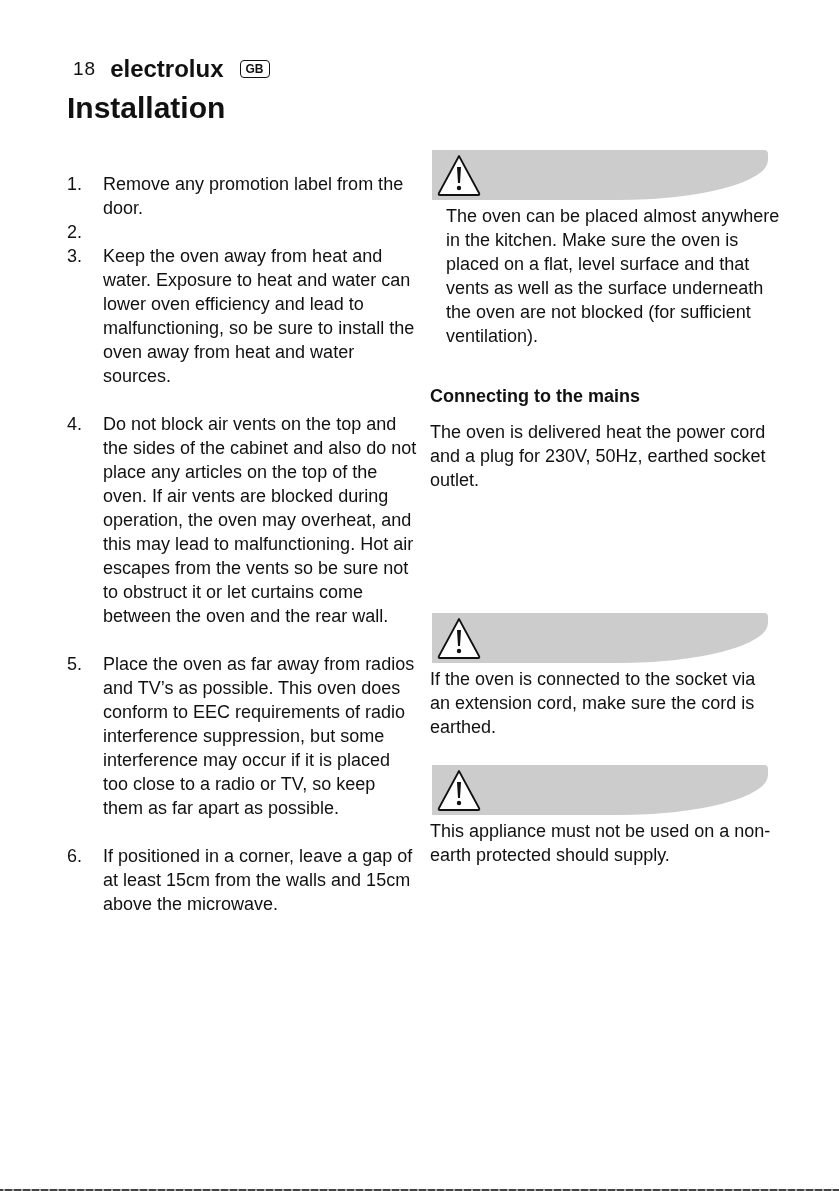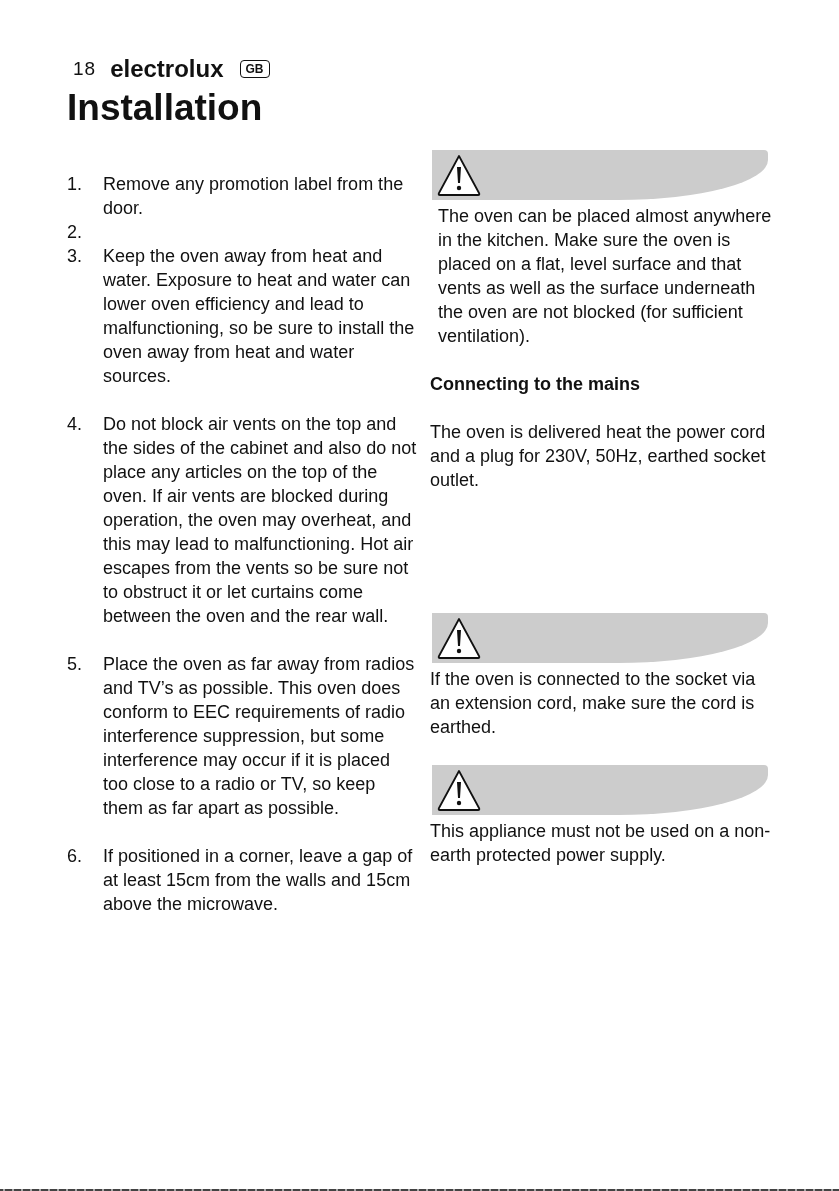--- a/index.html
+++ b/index.html
@@ -5,41 +5,41 @@
   html, body { margin: 0; padding: 0; background: #ffffff; }
   body { width: 839px; height: 1191px; position: relative; overflow: hidden;
          font-family: "Liberation Sans", sans-serif; color: #111; }
   .page-header { position: absolute; left: 67px; top: 57px; height: 24px;
                  display: flex; align-items: center; font-size: 19px; margin-left: 6px; }
   .page-num { font-weight: normal; margin-right: 14px; letter-spacing: 1px; }
   .brand { font-weight: bold; font-size: 24px; margin-right: 16px; }
   .lang-badge { display: inline-block; border: 1.6px solid #111; border-radius: 4px;
                 font-size: 12px; font-weight: bold; padding: 1px 5px; line-height: 14px; }
   .page-title { position: absolute; left: 67px; top: 90px; margin: 0;
-                font-size: 37px; font-weight: bold; line-height: 36px; }
+                font-size: 30px; font-weight: bold; line-height: 36px; }
 
   .left-col { position: absolute; left: 67px; top: 148px; width: 350px; }
   .steps { list-style: none; margin: 0; padding: 0; }
   .step { position: relative; padding-left: 36px; font-size: 18px; line-height: 24px; }
   .step-num { position: absolute; left: 0; top: 0; }
   .step-text { display: block; margin-top: 24px; }
 
   .right-col { position: absolute; left: 430px; top: 150px; width: 345px; }
   .warn-banner { width: 336px; height: 50px; margin-left: 2px; background: #cccccc;
                  border-bottom-right-radius: 150px 40px; border-top-right-radius: 4px;
                  position: relative; }
   .warn-icon { position: absolute; left: 4px; top: 3px; width: 46px; height: 44px; }
   .para { font-size: 18px; line-height: 24px; margin: 0; }
   .para.indent { text-indent: 18px; }
   .para.bold { font-weight: normal; }
   .subhead { font-size: 18px; line-height: 24px; font-weight: bold; margin: 0; }
 
   .block1 { position: absolute; top: 0; left: 0; }
-  .text1 { position: absolute; top: 54px; left: 8px; width: 345px; }
-  .subhead-wrap { position: absolute; top: 222px; left: 0; }
+  .text1 { position: absolute; top: 54px; left: 16px; width: 345px; }
+  .subhead-wrap { position: absolute; top: 234px; left: 0; }
   .text2 { position: absolute; top: 270px; left: 0; width: 345px; }
   .block2 { position: absolute; top: 463px; left: 0; }
   .text3 { position: absolute; top: 517px; left: 0; width: 345px; }
   .block3 { position: absolute; top: 615px; left: 0; }
   .text4 { position: absolute; top: 669px; left: 0; width: 345px; }
 
   .scan-edge { position: absolute; left: 0; bottom: 0; width: 839px; height: 2px;
                background: repeating-linear-gradient(90deg, #222 0 3px, #999 3px 5px, #222 5px 9px); opacity: .85; }
 </style>
 </head>
@@ -119,17 +119,17 @@
   <div class="block3">
     <div class="warn-banner">
       <svg class="warn-icon" viewBox="0 0 46 44">
         <path d="M23 3 L43 40 Q44 42 42 42 L4 42 Q2 42 3 40 Z" fill="#ffffff" stroke="#111" stroke-width="1.8" stroke-linejoin="round"></path>
         <path d="M21 14 L25 14 L24 30 L22 30 Z" fill="#111"></path>
         <circle cx="23" cy="35" r="2.2" fill="#111"></circle>
       </svg>
     </div>
   </div>
   <div class="text4">
-    <p class="para bold">This appliance must not be used on a non-earth protected power supply.</p>
+    <p class="para bold">This appliance must not be used on a non-earth protected should supply.</p>
   </div>
 </div>
 
 <div class="scan-edge"></div>
 
 </body></html>

